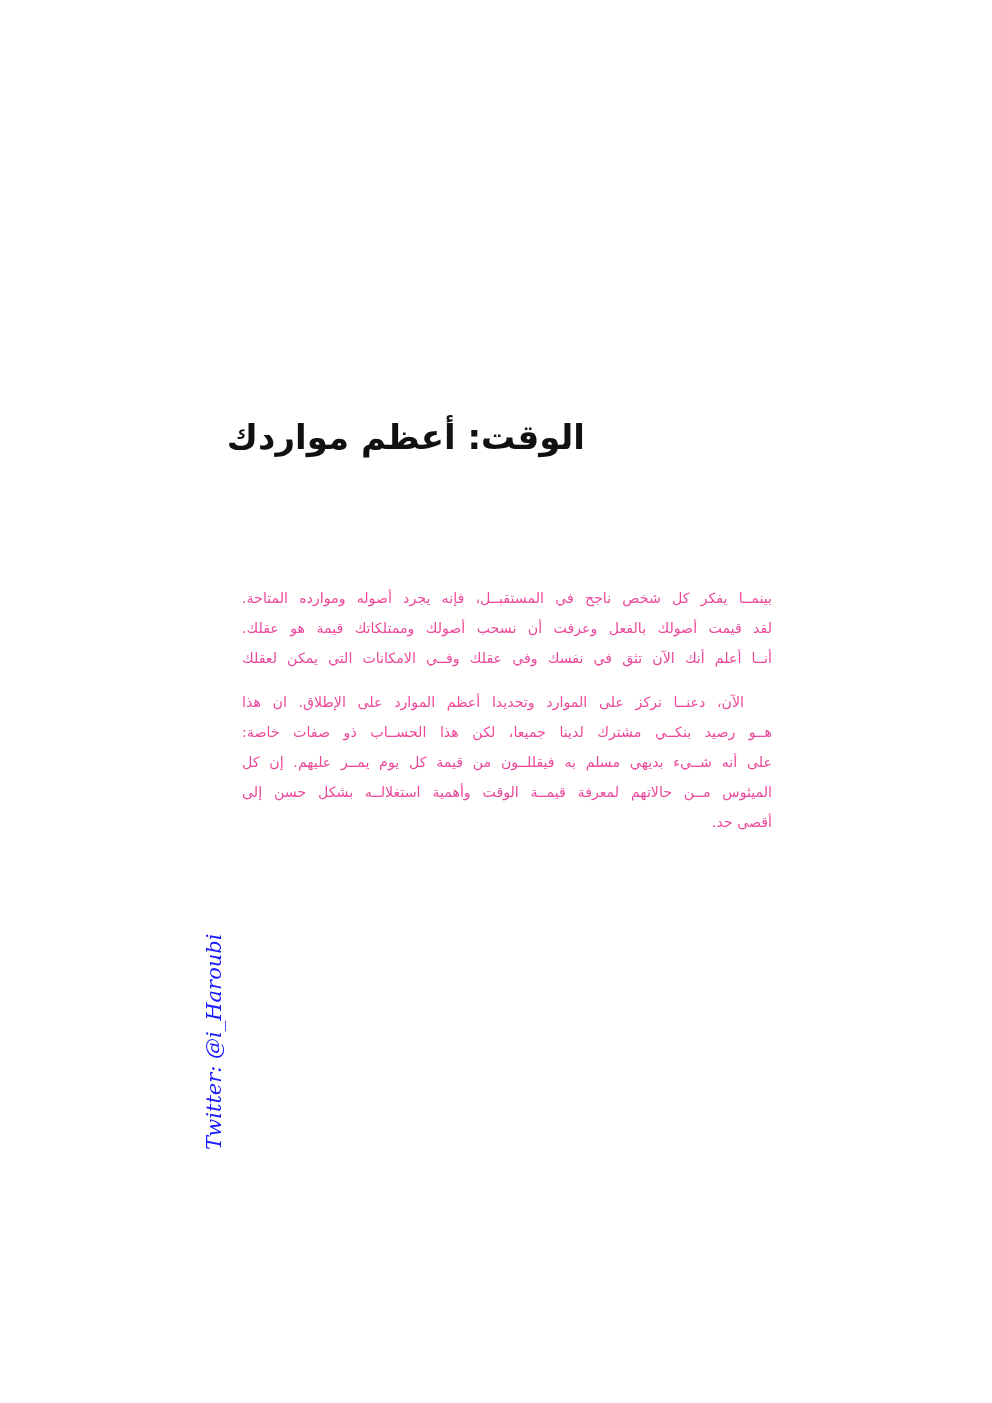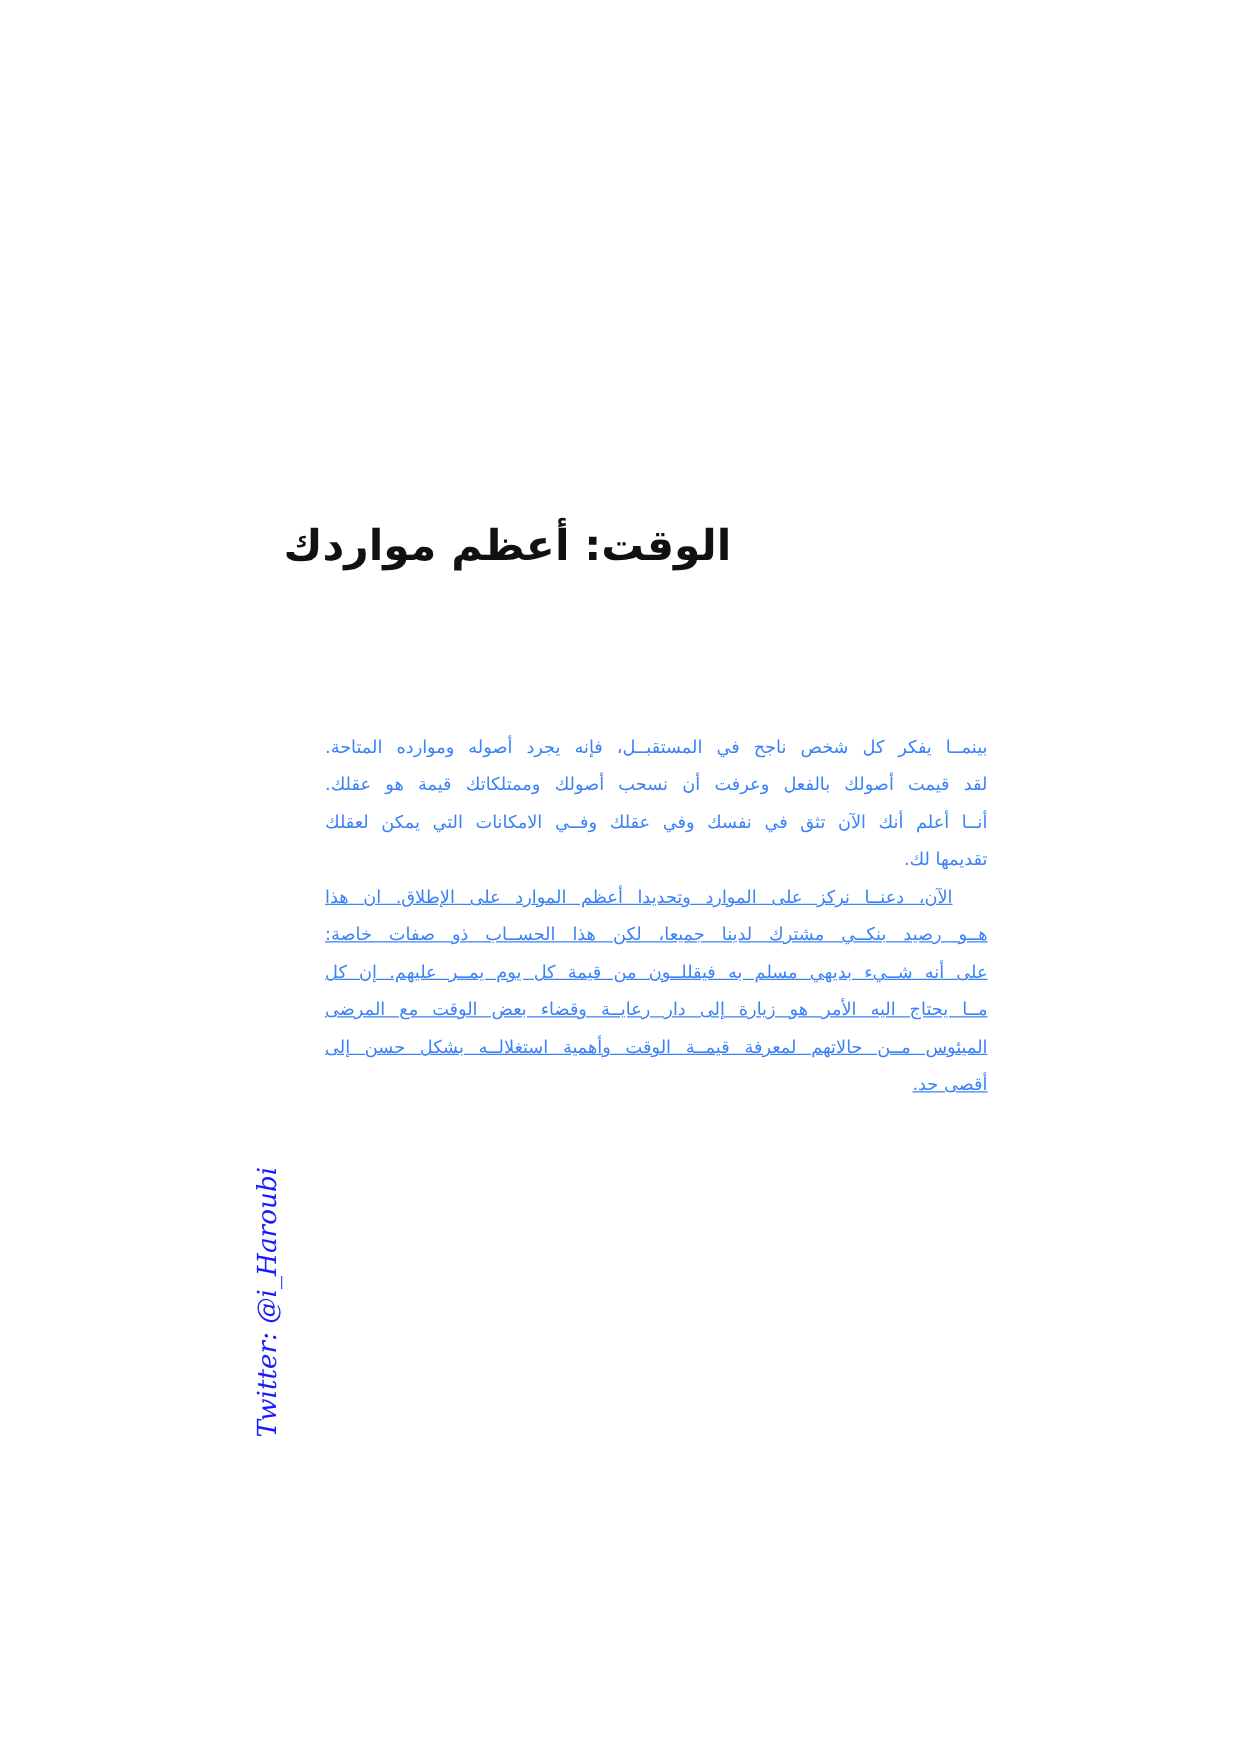--- a/index.html
+++ b/index.html
@@ -30,36 +30,36 @@
       text-align: right;
       font-family: "DejaVu Sans", sans-serif;
       font-weight: bold;
       font-size: 34px;
       line-height: 52px;
       color: #111111;
       white-space: nowrap;
     }
     .body-text {
       position: absolute;
-      left: 260px;
+      left: 242px;
       top: 583px;
       width: 530px;
       direction: rtl;
       text-align: justify;
       text-align-last: right;
       font-family: "DejaVu Sans", sans-serif;
       font-size: 14.2px;
       line-height: 30px;
-      color: #3b82f6;
+      color: #ec4899;
     }
     .paragraph {
       margin: 0;
     }
     .paragraph + .paragraph {
-      text-decoration: underline;
+      margin-top: 14px;
     }
     .paragraph .line {
       display: block;
       white-space: nowrap;
       text-align: justify;
       text-align-last: justify;
     }
     .paragraph .line.last {
       text-align-last: right;
     }
@@ -85,27 +85,25 @@
 
 <div class="page">
 
   <h1 class="chapter-title">الوقت: أعظم مواردك</h1>
 
   <div class="body-text">
     <p class="paragraph">
       <span class="line">بينمــا يفكر كل شخص ناجح في المستقبــل، فإنه يجرد أصوله وموارده المتاحة.</span>
       <span class="line">لقد قيمت أصولك بالفعل وعرفت أن نسحب أصولك وممتلكاتك قيمة هو عقلك.</span>
       <span class="line">أنــا أعلم أنك الآن تثق في نفسك وفي عقلك وفــي الامكانات التي يمكن لعقلك</span>
-      <span class="line last">تقديمها لك.</span>
     </p>
     <p class="paragraph">
       <span class="line indent">الآن، دعنــا نركز على الموارد وتحديدا أعظم الموارد على الإطلاق. ان هذا</span>
       <span class="line">هــو رصيد بنكــي مشترك لدينا جميعا، لكن هذا الحســاب ذو صفات خاصة:</span>
       <span class="line">على أنه شــيء بديهي مسلم به فيقللــون من قيمة كل يوم يمــر عليهم. إن كل</span>
-      <span class="line">مــا يحتاج اليه الأمر هو زيارة إلى دار رعايــة وقضاء بعض الوقت مع المرضى</span>
       <span class="line">الميئوس مــن حالاتهم لمعرفة قيمــة الوقت وأهمية استغلالــه بشكل حسن إلى</span>
       <span class="line last">أقصى حد.</span>
     </p>
   </div>
 
   <div class="watermark">Twitter: @i_Haroubi</div>
 
 </div>
 
 </body></html>

